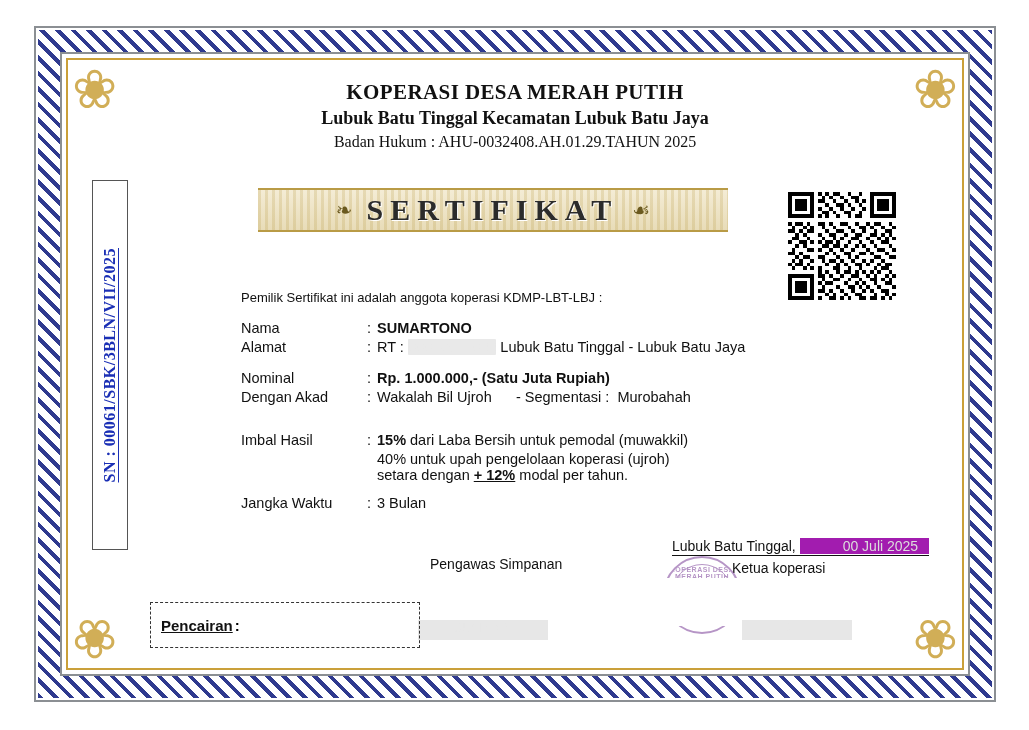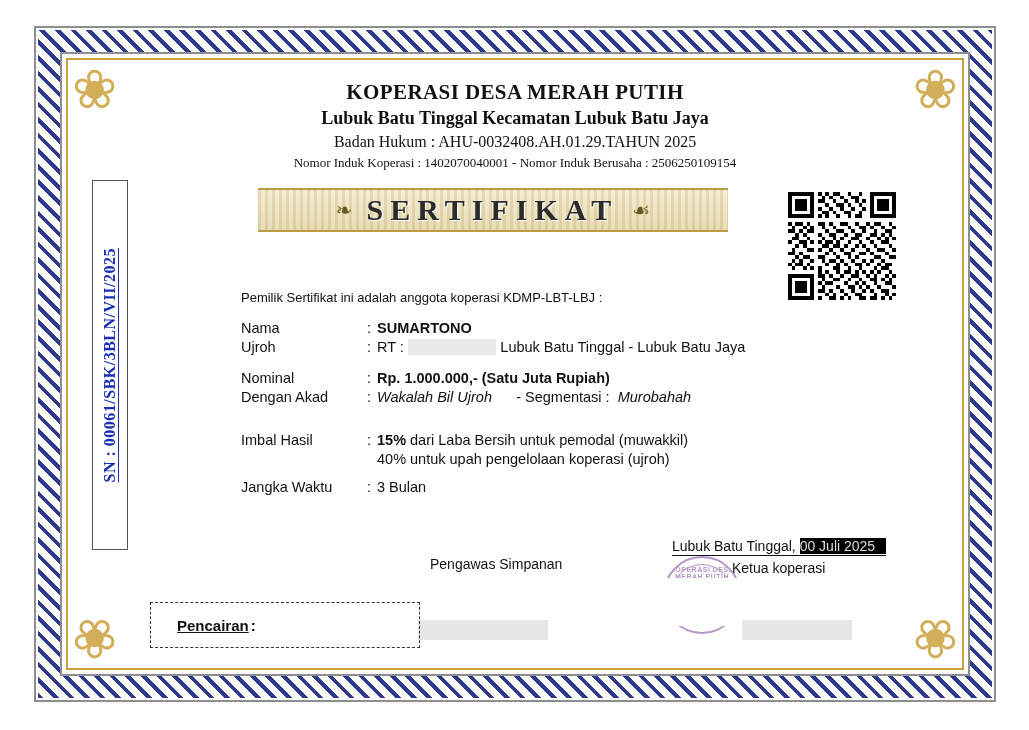--- a/index.html
+++ b/index.html
@@ -190,21 +190,21 @@
   .row {
     display: flex;
     align-items: baseline;
     margin-bottom: 3px;
   }
   .row .lbl { width: 126px; flex: none; }
   .row .sep { width: 10px; flex: none; }
   .row .val { flex: 1; }
   .gap-sm { height: 12px; }
   .b { font-weight: bold; }
-  .i { font-style: italic; }
+  .i { }
   .redact {
     display: inline-block;
     background: #e9e9e9;
     color: #e9e9e9;
     border-radius: 1px;
   }
   .sub-line { margin-left: 136px; }
 
   
   .sig-left {
@@ -220,23 +220,24 @@
     color: #111;
     text-align: left;
   }
   .sig-place {
     border-bottom: 1px solid #111;
     padding-bottom: 1px;
     white-space: nowrap;
   }
   .sig-date-redact {
     display:inline-block;
-    background:#000000;
+    background:#a21caf;
     color:#dcdcdc;
     width: 86px;
+    padding-left: 43px;
   }
   .sig-role-right { margin-left: 60px; margin-top: 4px; }
 
   .stamp {
     position: absolute;
     left: 663px; top: 556px;
     width: 74px; height: 74px;
     border: 2px solid #7b3f98;
     border-radius: 50%;
     opacity: .55;
@@ -286,21 +287,21 @@
 
   
   .pencairan {
     position: absolute;
     left: 150px; top: 602px;
     width: 270px; height: 46px;
     border: 1px dashed #333;
     box-sizing: border-box;
     display: flex;
     align-items: center;
-    padding-left: 26px;
+    padding-left: 10px;
   }
   .pencairan .txt {
     font-size: 15px;
     font-weight: bold;
     color: #111;
     text-decoration: underline;
   }
   .pencairan .colon { font-size: 15px; font-weight: bold; margin-left: 2px; }
 
   
@@ -338,21 +339,20 @@
 
   <div class="corner tl">❀</div>
   <div class="corner tr">❀</div>
   <div class="corner bl">❀</div>
   <div class="corner br">❀</div>
 
   <div class="header">
     <div class="org-name">KOPERASI DESA MERAH PUTIH</div>
     <div class="org-sub">Lubuk Batu Tinggal Kecamatan Lubuk Batu Jaya</div>
     <div class="org-legal">Badan Hukum : AHU-0032408.AH.01.29.TAHUN 2025</div>
-    <div class="org-ids">Nomor Induk Koperasi : 1402070040001  -  Nomor Induk Berusaha : 2506250109154</div>
   </div>
 
   <div class="banner-wrap">
     <div class="banner-bg"></div>
     <span class="banner-orn">❧</span>
     <span class="banner-text">SERTIFIKAT</span>
     <span class="banner-orn">☙</span>
   </div>
 
 
@@ -600,21 +600,21 @@
 
   <div class="fields">
 
     <div class="row">
       <span class="lbl">Nama</span>
       <span class="sep">:</span>
       <span class="val b">SUMARTONO</span>
     </div>
 
     <div class="row">
-      <span class="lbl">Ujroh</span>
+      <span class="lbl">Alamat</span>
       <span class="sep">:</span>
       <span class="val"><span>RT : </span><span class="redact">000 RW : 000</span><span> Lubuk Batu Tinggal - Lubuk Batu Jaya</span></span>
     </div>
 
     <div class="gap-sm"></div>
 
     <div class="row">
       <span class="lbl">Nominal</span>
       <span class="sep">:</span>
       <span class="val b">Rp. 1.000.000,- (Satu Juta Rupiah)</span>
@@ -628,20 +628,21 @@
 
     <div class="gap-sm"></div>
     <div class="gap-sm"></div>
 
     <div class="row">
       <span class="lbl">Imbal Hasil</span>
       <span class="sep">:</span>
       <span class="val"><span class="b">15%</span><span> dari Laba Bersih untuk pemodal (muwakkil)</span></span>
     </div>
     <div class="sub-line">40% untuk upah pengelolaan koperasi (ujroh)</div>
+    <div class="sub-line"><span>setara dengan </span><span class="b" style="text-decoration:underline">+ 12%</span><span> modal per tahun.</span></div>
 
     <div class="gap-sm"></div>
 
     <div class="row">
       <span class="lbl">Jangka Waktu</span>
       <span class="sep">:</span>
       <span class="val">3 Bulan</span>
     </div>
   </div>
 

